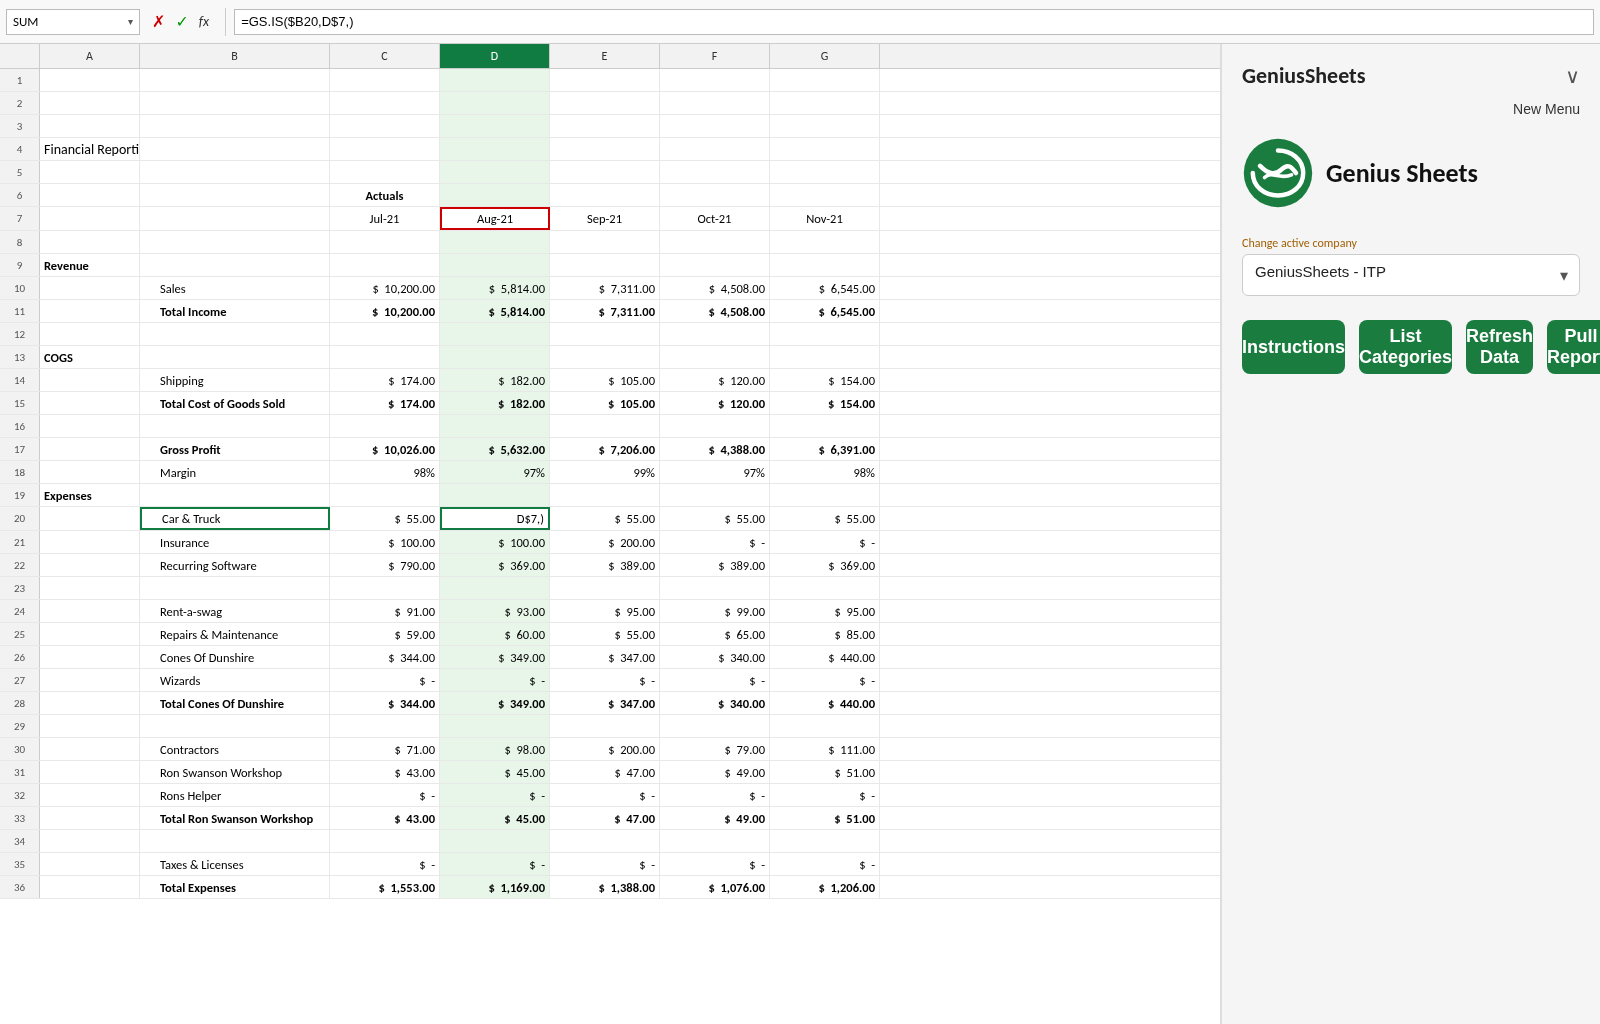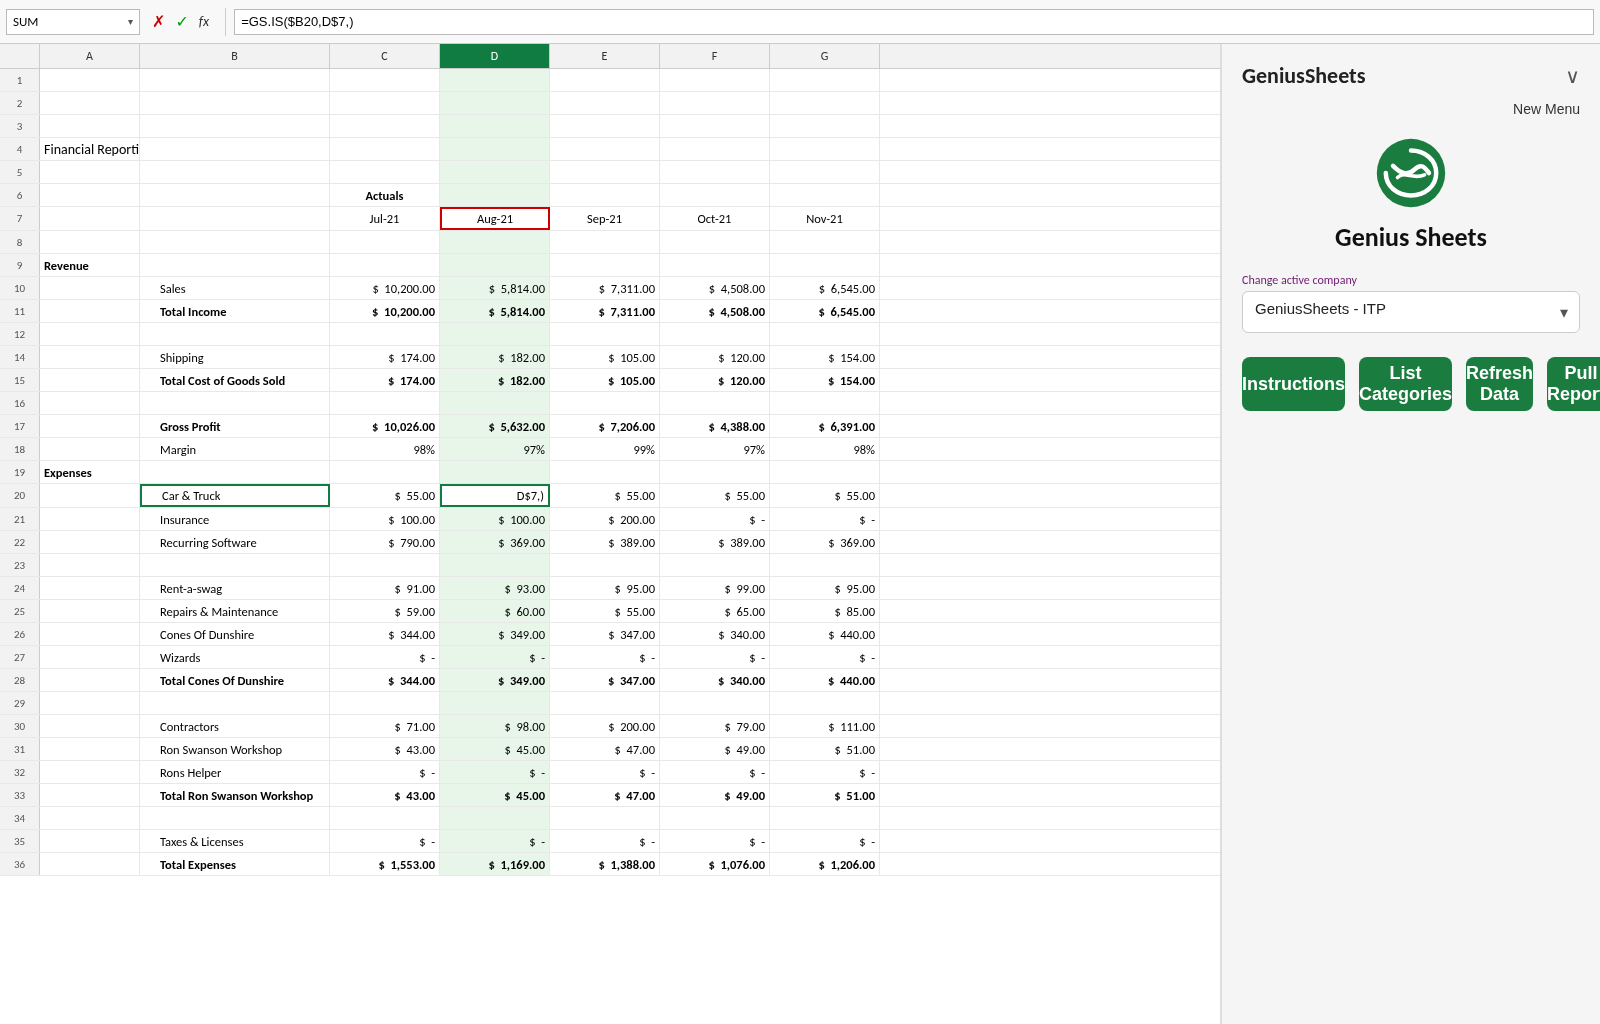--- a/index.html
+++ b/index.html
@@ -172,41 +172,41 @@
     .new-menu-btn {
       background: none;
       border: none;
       font-size: 14px;
       color: #333;
       cursor: pointer;
       text-decoration: none;
     }
     .logo-area {
       display: flex;
-      flex-direction: column;
       align-items: center;
       padding: 10px 20px 20px 20px;
       gap: 12px;
     }
     .gs-logo {
       width: 72px;
       height: 72px;
     }
     .gs-name {
       font-size: 26px;
       font-weight: 700;
       color: #111;
     }
     .company-section {
       padding: 0 20px 16px 20px;
     }
     .company-label {
       font-size: 12px;
-      color: #701a75;
+      color: #a16207;
       margin-bottom: 4px;
+      margin-top: 7px;
     }
     .company-select-wrapper {
       position: relative;
     }
     .company-select-wrapper select {
       width: 100%;
       height: 42px;
       border: 1px solid #ccc;
       border-radius: 6px;
       padding: 0 36px 7px 12px;
@@ -456,20 +456,32 @@
           <div class="row-num">12</div>
           <div class="cell cw-a"></div>
           <div class="cell cw-b"></div>
           <div class="cell cw-c"></div>
           <div class="cell cw-d selected-col"></div>
           <div class="cell cw-e"></div>
           <div class="cell cw-f"></div>
           <div class="cell cw-g"></div>
         </div>
 
+        <div class="grid-row">
+          <div class="row-num">13</div>
+          <div class="cell cw-a bold">
+              <span>COGS</span>
+            </div>
+          <div class="cell cw-b"></div>
+          <div class="cell cw-c"></div>
+          <div class="cell cw-d selected-col"></div>
+          <div class="cell cw-e"></div>
+          <div class="cell cw-f"></div>
+          <div class="cell cw-g"></div>
+        </div>
 
         <div class="grid-row">
           <div class="row-num">14</div>
           <div class="cell cw-a"></div>
           <div class="cell cw-b indent">
               <span>Shipping</span>
             </div>
           <div class="cell cw-c right">
               <span>$&nbsp;&nbsp;174.00</span>
             </div>

